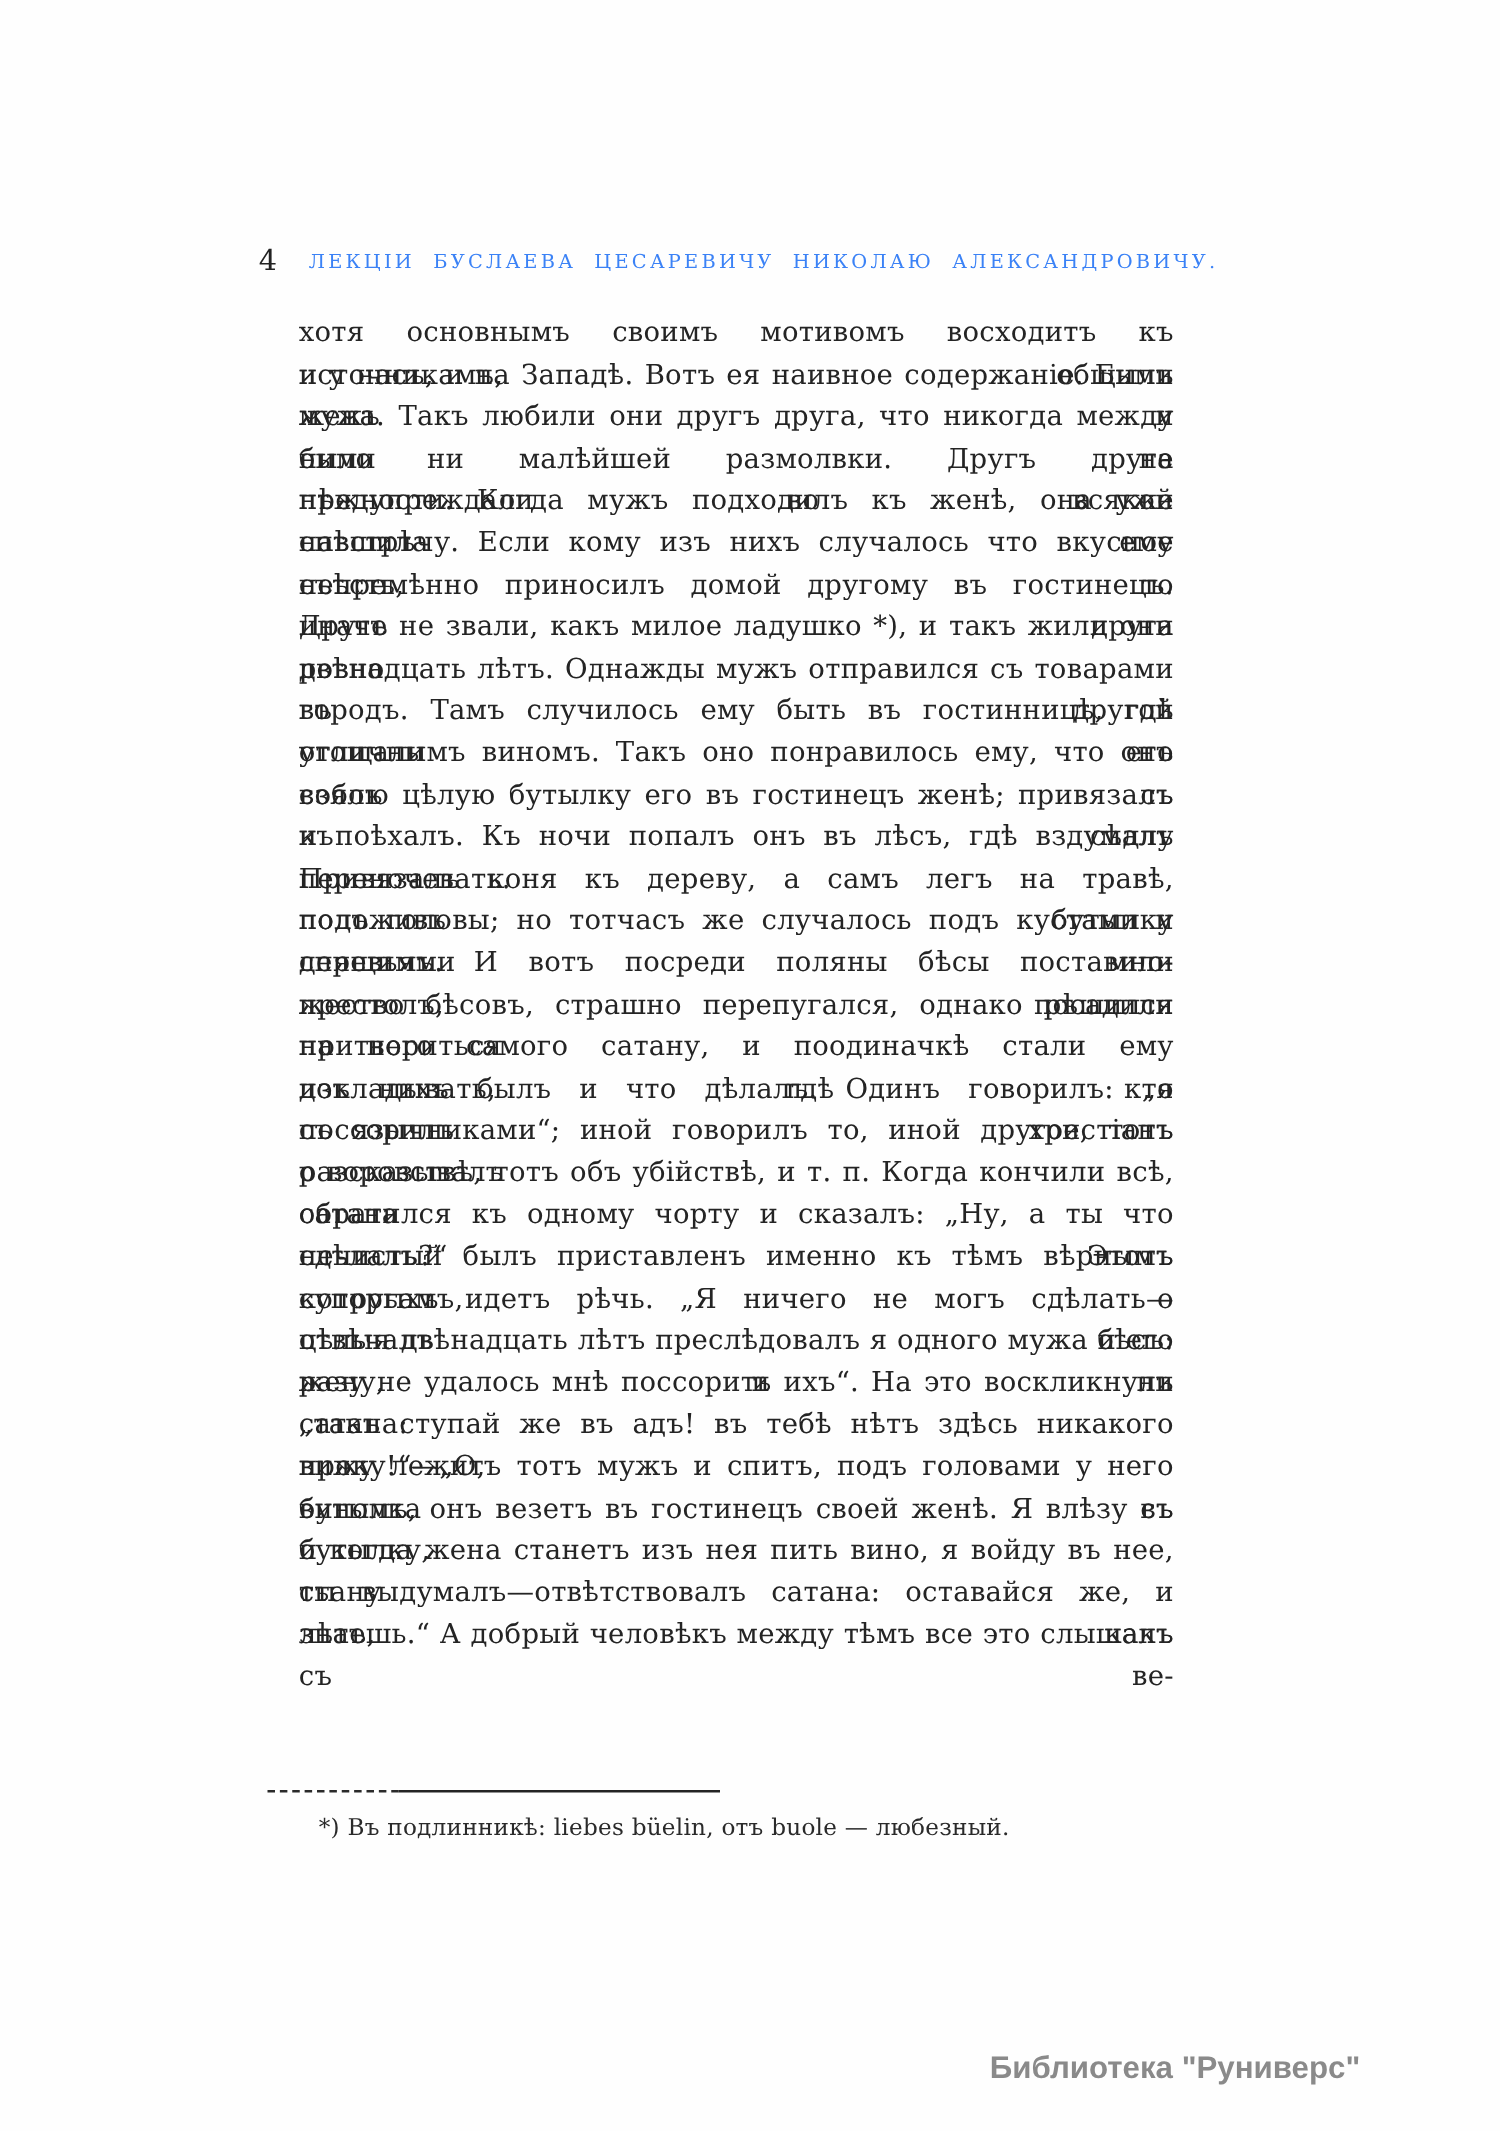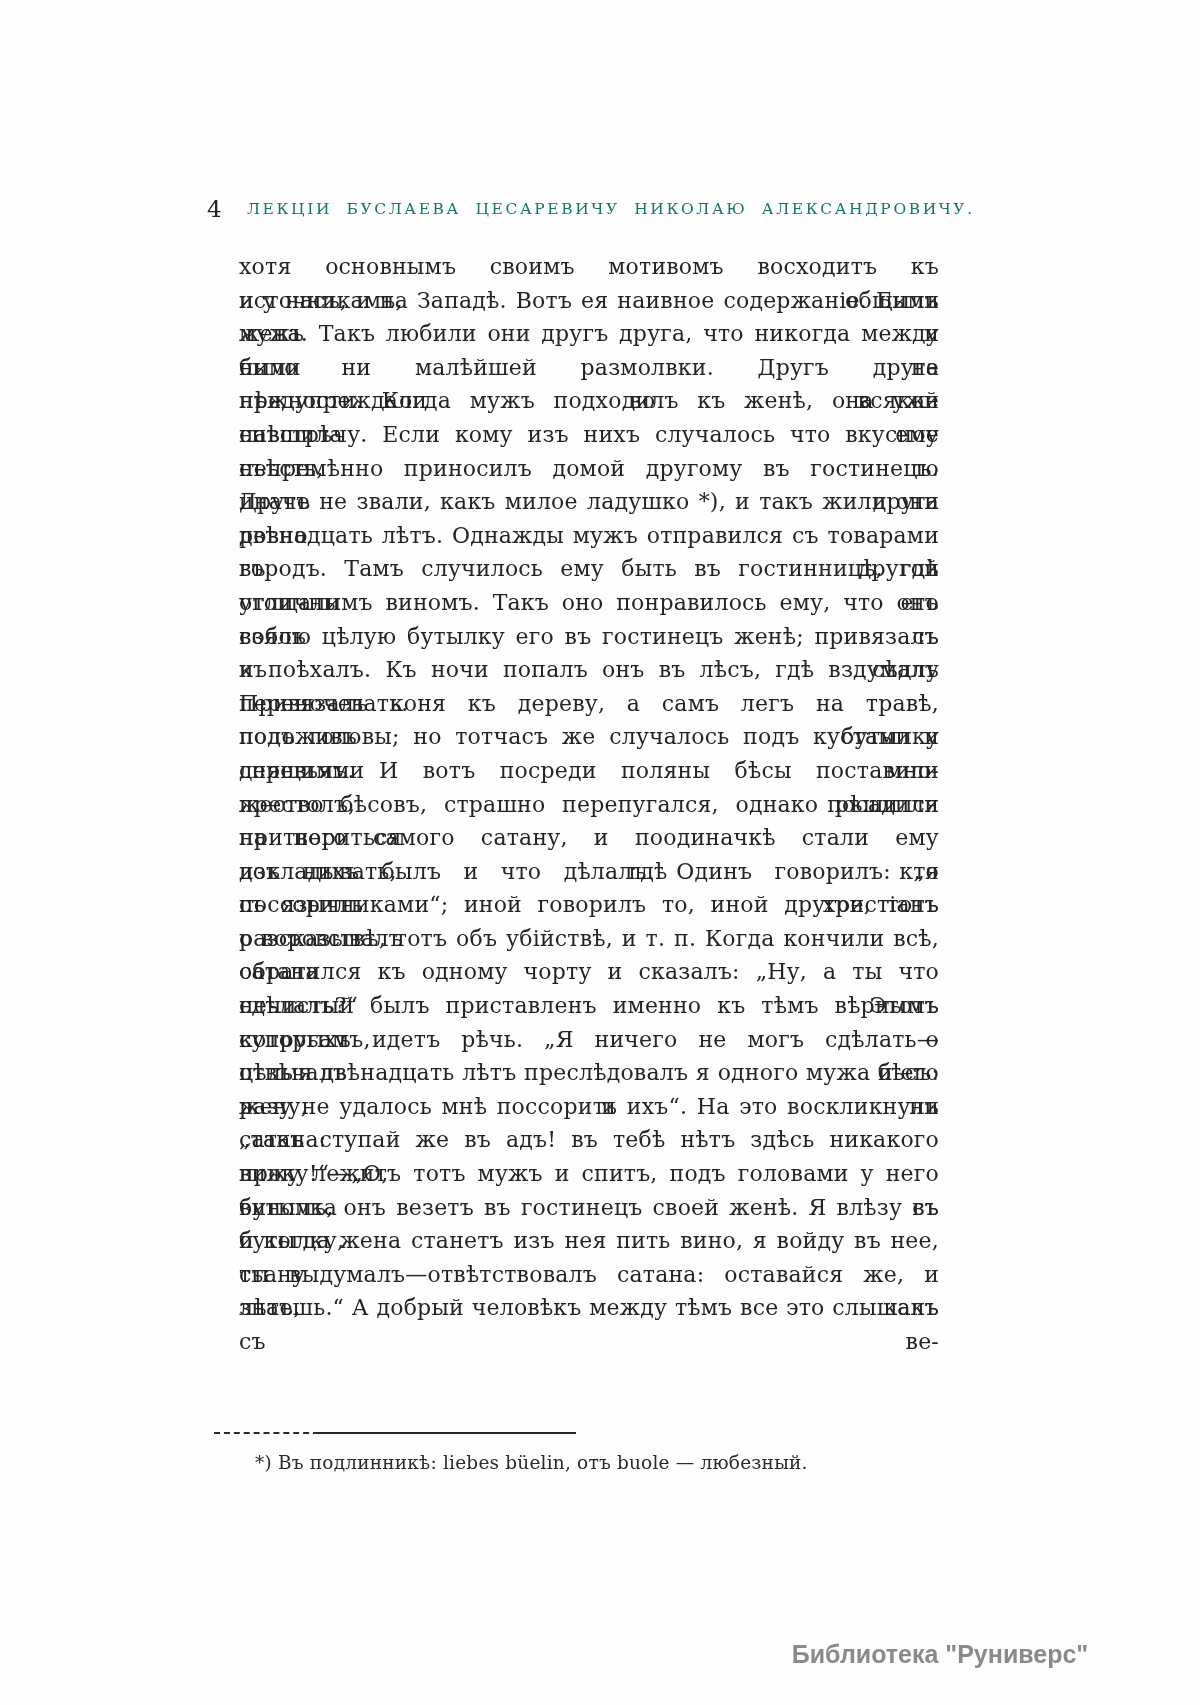--- a/index.html
+++ b/index.html
@@ -31,21 +31,21 @@
   .header-title {
     position: absolute;
     left: 40px;
     right: 0;
     top: 4px;
     text-align: right;
     font-size: 15.5px;
     letter-spacing: 2.6px;
     word-spacing: 7px;
     white-space: nowrap;
-    color: #0f766e;
+    color: #3b82f6;
   }
   .body-text {
     position: absolute;
     top: 250px;
     left: 207px;
     width: 700px;
     font-size: 22px;
     margin-left: 32px;
   }
   .text-line {

